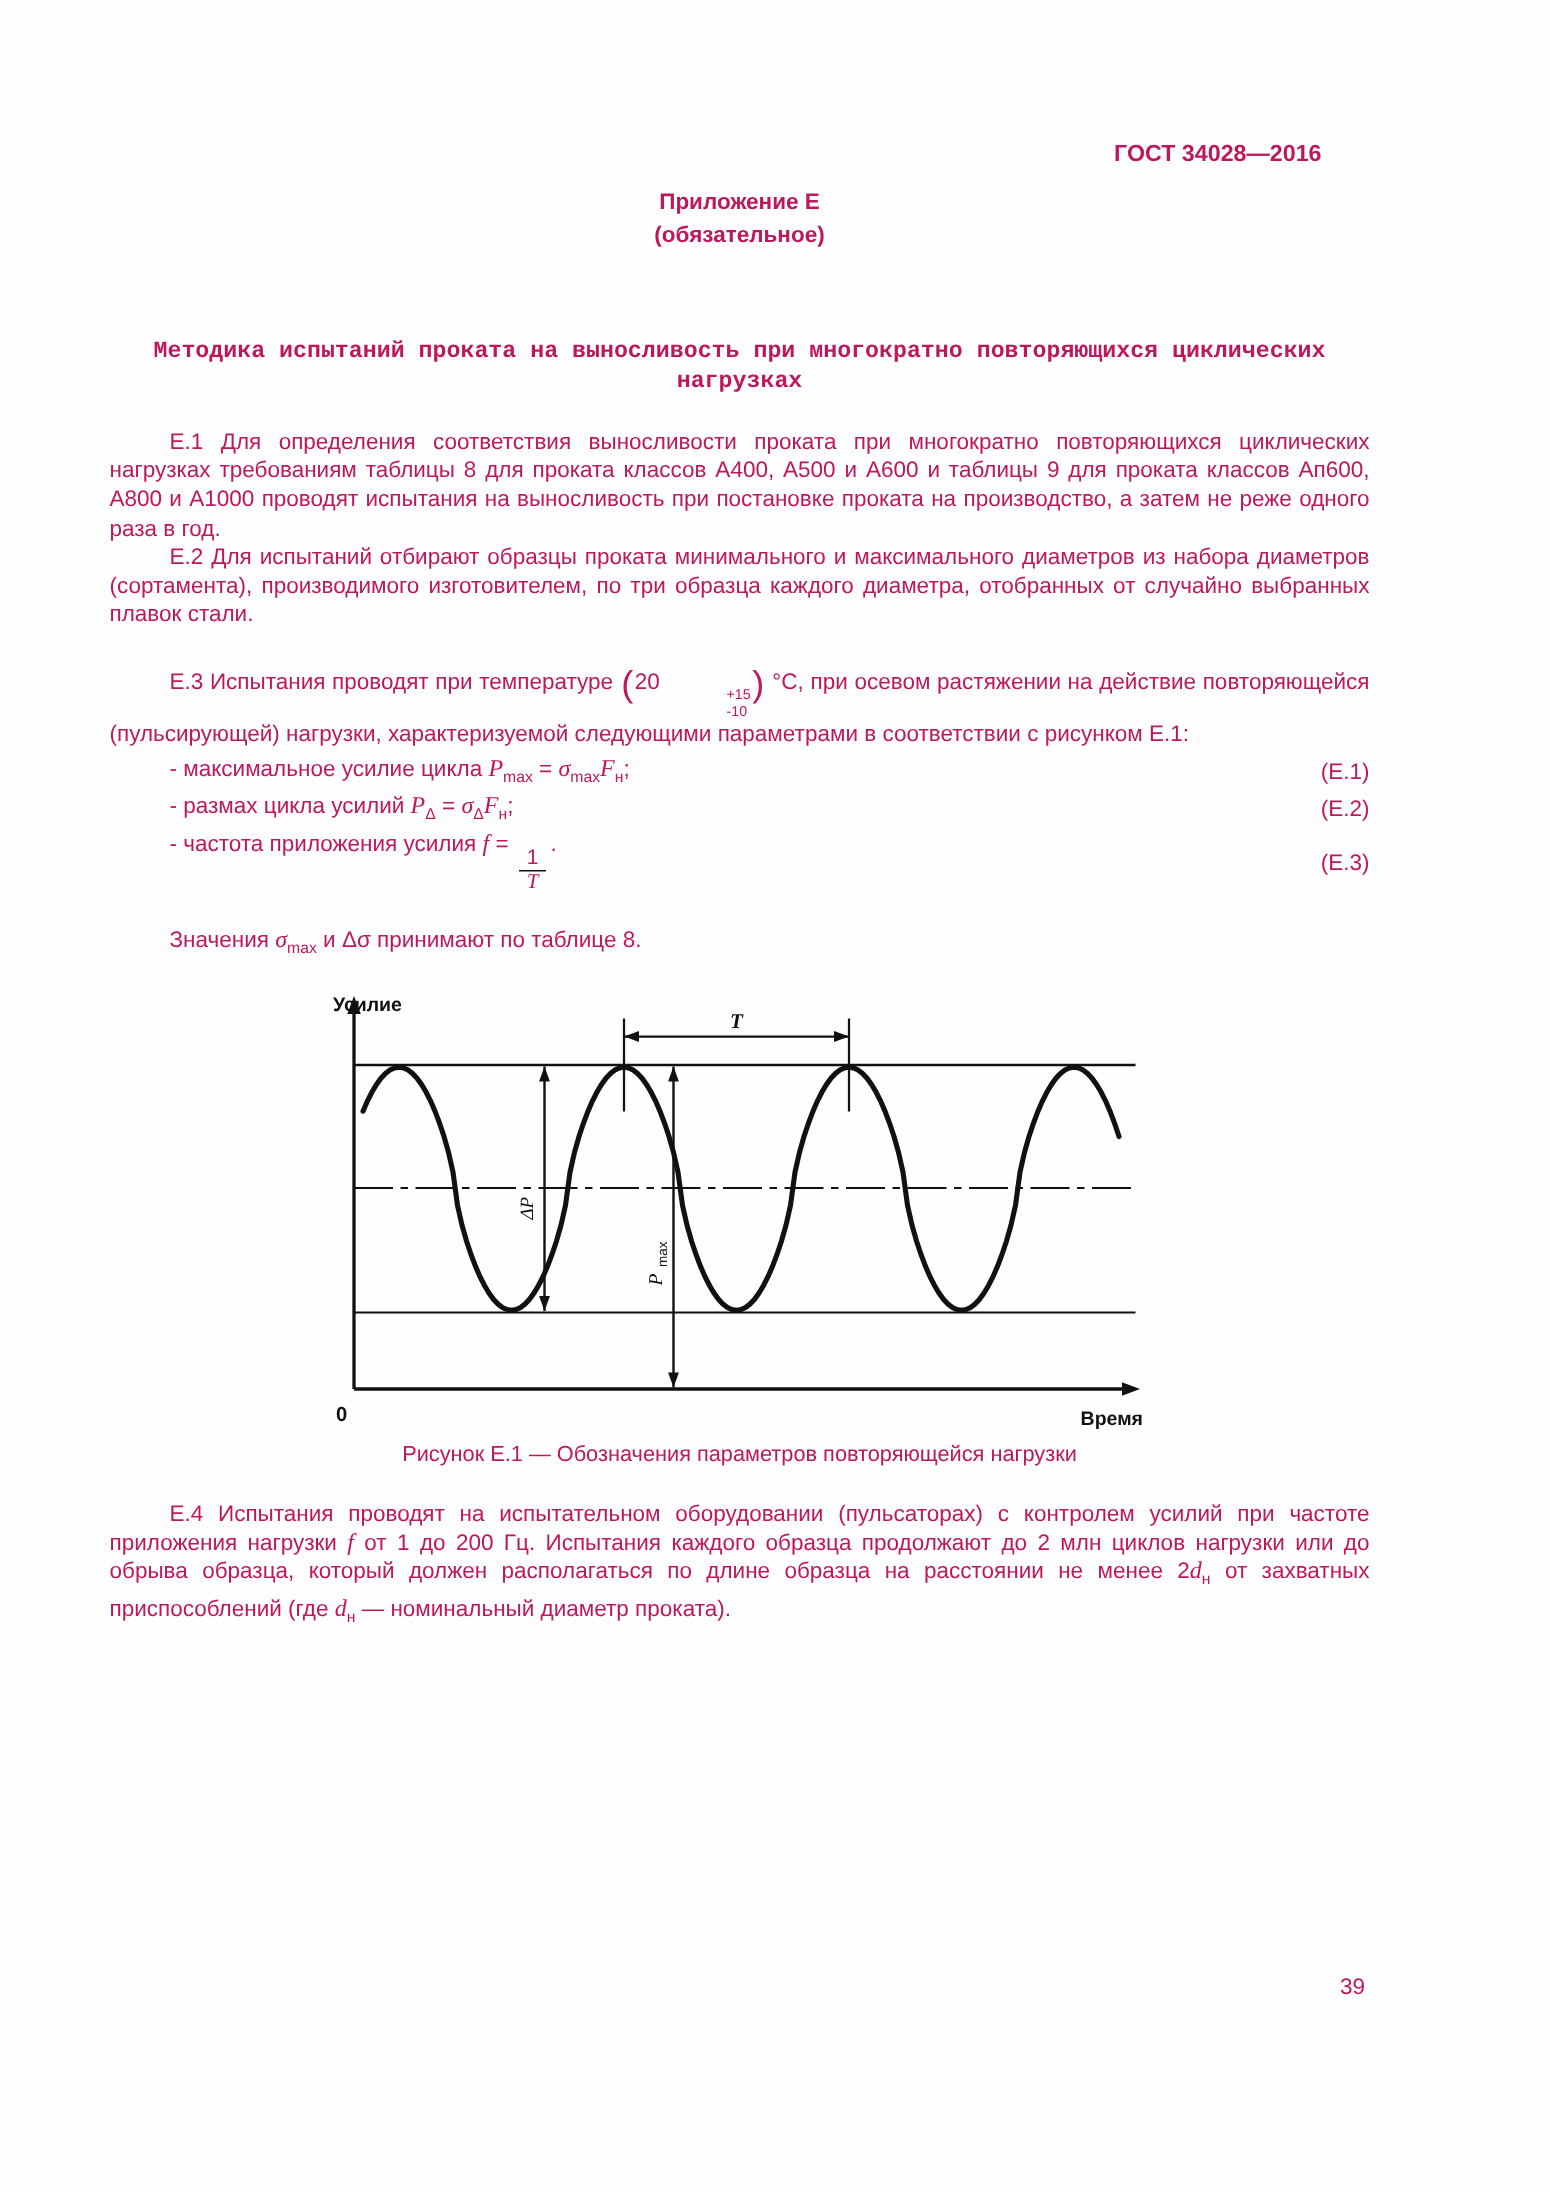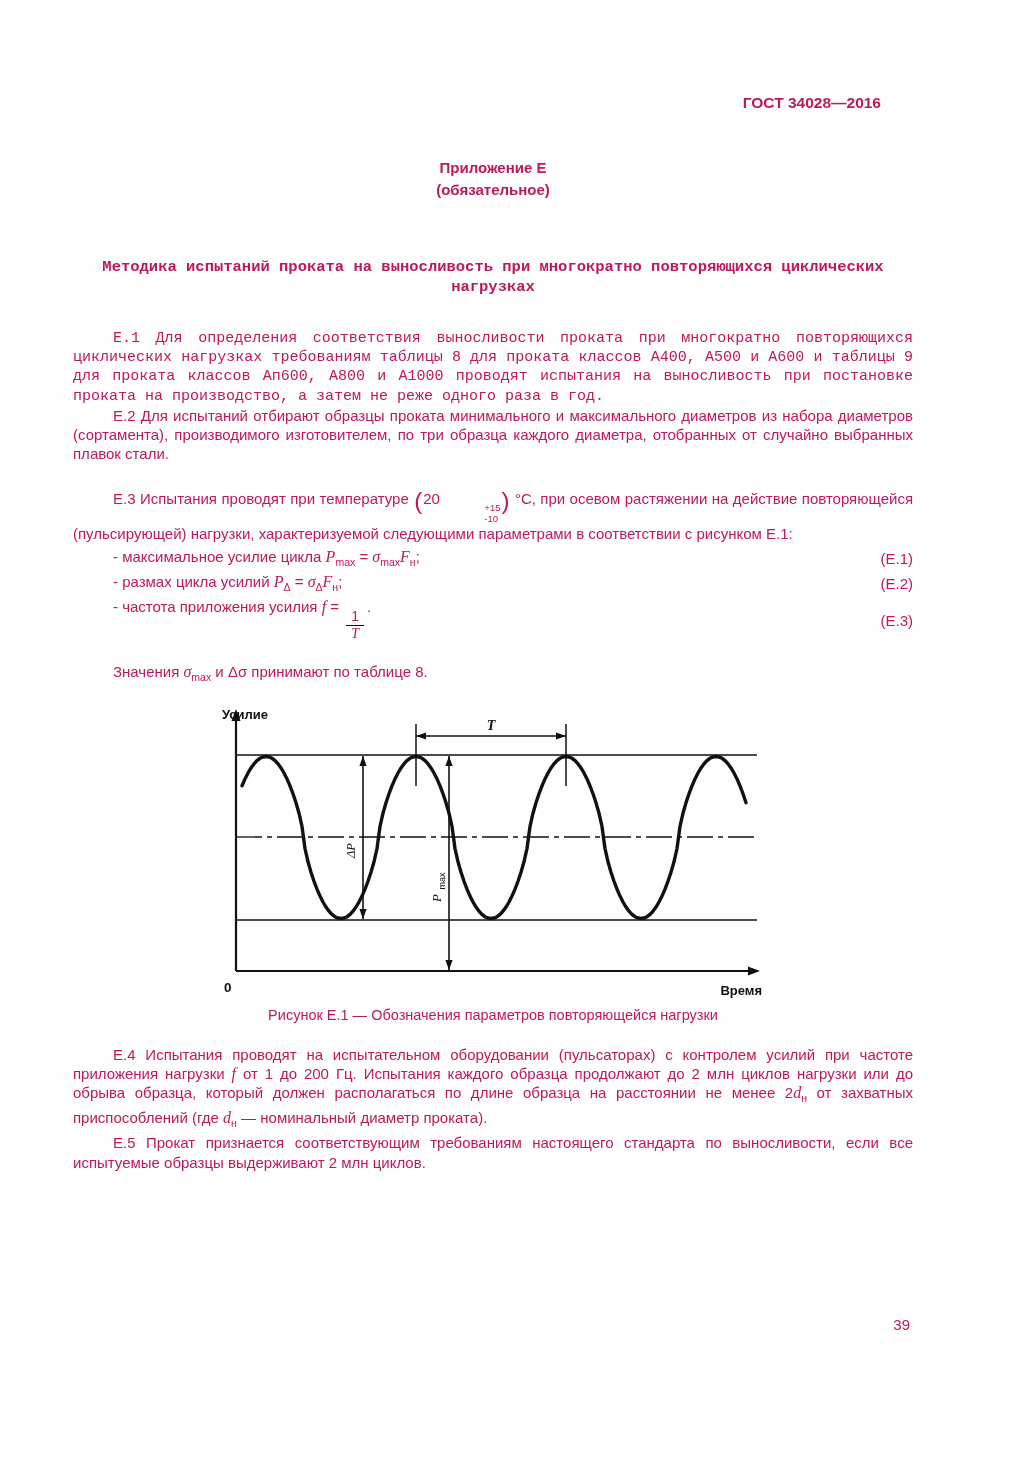--- a/index.html
+++ b/index.html
@@ -7,24 +7,24 @@
     position:relative;
     width:1033px;height:1461px;
     background:#fefefe;
     margin:0 auto;
     font-family:"Liberation Sans",sans-serif;
     color:#be185d;
     overflow:hidden;
   }
   .content{position:absolute;left:73px;top:0;width:840px;}
   .doc-number{margin-top:94px;text-align:right;padding-right:32px;font-weight:bold;font-size:15.5px;}
-  .appendix{margin-top:45px;text-align:center;font-weight:bold;font-size:15px;line-height:22px;}
+  .appendix{margin-top:12px;text-align:center;font-weight:bold;font-size:15px;line-height:22px;}
   .title{margin:56px 0 0;text-align:center;font-weight:bold;font-size:15.5px;line-height:20px;font-family:Liberation Mono, monospace;}
   .para{font-size:15px;line-height:19.2px;text-align:justify;text-indent:40px;margin:0;}
-  .first{margin-top:32px;font-family:Liberation Mono, monospace;}
+  .first{margin-top:21px;}
   .eqrow{display:flex;justify-content:space-between;align-items:center;padding-left:40px;font-size:15px;margin-top:5px;}
   .eqnum{font-size:15px;white-space:nowrap;}
   .seg-mi{font-family:"Liberation Serif",serif;font-style:italic;font-size:16px;}
   .seg-msub{font-size:10.5px;vertical-align:-4px;}
   .seg-sub{font-size:10.5px;vertical-align:-4px;}
   .seg-i{font-family:"Liberation Serif",serif;font-style:italic;font-size:16px;}
   .seg-paren{font-size:24px;font-weight:400;vertical-align:-5px;line-height:1;padding:0 1px;}
   .stack{display:inline-flex;flex-direction:column;font-size:9.5px;line-height:1.08;vertical-align:-7px;margin-top:40px;}
   .frac{display:inline-flex;flex-direction:column;align-items:center;vertical-align:-9px;line-height:1.15;font-size:14px;margin:0 3px;}
   .frac .num{padding:0 5px 1px;border-bottom:1.4px solid #111;}
@@ -120,17 +120,16 @@
 
         <text x="1" y="13" class="svg-bold" font-size="13" fill="#111">Усилие</text>
         <text x="541" y="289" text-anchor="end" class="svg-bold" font-size="13" fill="#111">Время</text>
         <text x="3" y="286" class="svg-bold" font-size="13.5" fill="#111">0</text>
       </svg>
     </div>
 
     <div class="caption">Рисунок Е.1 — Обозначения параметров повторяющейся нагрузки</div>
 
     <p class="para mt22"><span>Е.4 Испытания проводят на испытательном оборудовании (пульсаторах) с контролем усилий при частоте приложения нагрузки </span><span class="seg-i">f</span><span> от 1 до 200 Гц. Испытания каждого образца продолжают до 2 млн циклов нагрузки или до обрыва образца, который должен располагаться по длине образца на расстоянии не менее 2</span><span class="seg-i">d</span><span class="seg-sub">н</span><span> от захватных приспособлений (где </span><span class="seg-i">d</span><span class="seg-sub">н</span><span> — номинальный диаметр проката).</span></p>
-    <p class="para">Е.5 Прокат признается соответствующим требованиям настоящего стандарта по выносливости, если все испытуемые образцы выдерживают 2 млн циклов.</p>
   </div>
 
   <div class="page-number">39</div>
 </div>
 
 </body></html>

